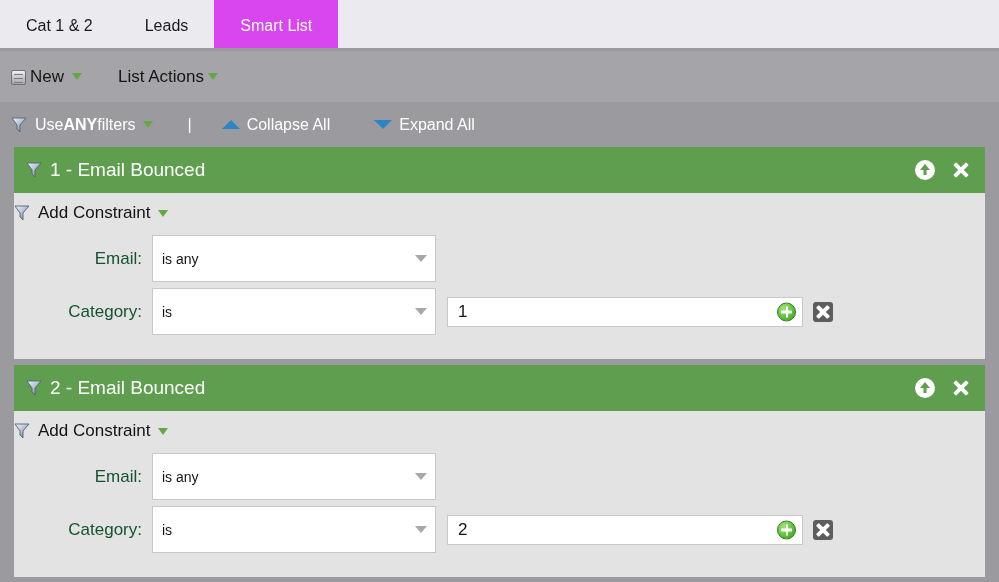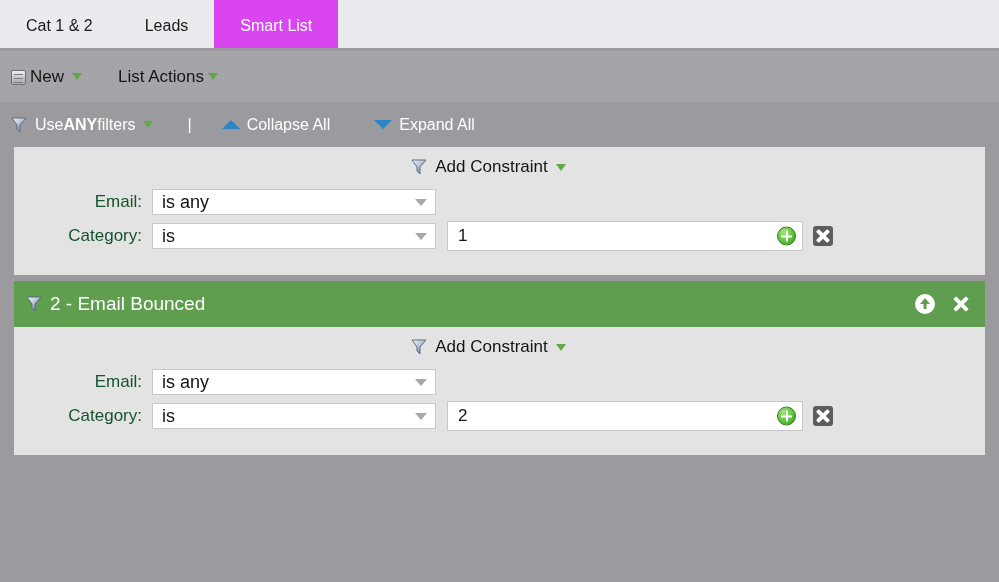--- a/index.html
+++ b/index.html
@@ -227,21 +227,21 @@
   }
   .btn-close::before { transform: rotate(45deg); }
   .btn-close::after  { transform: rotate(-45deg); }
 
   .panel-body {
     background: #e3e3e3;
     padding: 10px 0 18px 0;
   }
   .constraint-row {
     display: flex;
-    justify-content: center;
+    justify-content: flex-start;
     padding-right: 22px;
     margin-bottom: 12px;
   }
   .add-constraint {
     display: flex;
     align-items: center;
     font-size: 17px;
     color: #141414;
     cursor: pointer;
     white-space: nowrap;
@@ -256,28 +256,28 @@
     width: 138px;
     text-align: right;
     padding-right: 10px;
     font-size: 17px;
     color: #14532d;
     box-sizing: border-box;
     flex: 0 0 auto;
   }
   .select {
     width: 284px;
-    height: 26px;
+    height: 47px;
     background: #ffffff;
     border: 1px solid #c8c8c8;
     box-sizing: border-box;
     display: flex;
     align-items: center;
     padding: 0 8px 0 9px;
-    font-size: 18px;
+    font-size: 14px;
     color: #141414;
     cursor: pointer;
     flex: 0 0 auto;
   }
   .select .selval { flex: 1; white-space: nowrap; overflow: hidden; }
   .caret-gray {
     width: 0; height: 0;
     border-left: 6px solid transparent;
     border-right: 6px solid transparent;
     border-top: 7px solid #a8a8a8;
@@ -407,67 +407,28 @@
   <span class="fb-gap"></span>
   <div class="fb-item">
     <span class="tri-down"></span>
     <span>Expand All</span>
   </div>
 </div>
 
 <div class="panels">
 
   <div class="panel">
-    <div class="panel-body">
-      <div class="constraint-row">
-        <div class="add-constraint">
-          <span class="funnel">
-            <svg width="17" height="16" viewBox="0 0 17 16">
-              <path d="M1 1 L15 1 L9 8 L9 15 L6 12 L6 8 Z" fill="url(#fg1)" stroke="#51627d" stroke-width="0.9"></path>
-            </svg>
-          </span>
-          <span>Add Constraint</span>
-          <span class="caret-green"></span>
-        </div>
-      </div>
-
-      <div class="field-row">
-        <div class="field-label">Email:</div>
-        <div class="select">
-          <span class="selval">is any</span>
-          <span class="caret-gray"></span>
-        </div>
-      </div>
-
-      <div class="field-row">
-        <div class="field-label">Category:</div>
-        <div class="select">
-          <span class="selval">is</span>
-          <span class="caret-gray"></span>
-        </div>
-        <div class="value-wrap">
-          <div class="value-input">
-            <span>1</span>
-          </div>
-          <div class="btn-add"></div>
-        </div>
-        <div class="btn-remove"></div>
-      </div>
-    </div>
-  </div>
-
-  <div class="panel">
     <div class="panel-head">
       <div class="panel-title">
         <span class="funnel">
           <svg width="17" height="16" viewBox="0 0 17 16">
             <path d="M1 1 L15 1 L9 8 L9 15 L6 12 L6 8 Z" fill="url(#fg1)" stroke="#51627d" stroke-width="0.9"></path>
           </svg>
         </span>
-        <span>2 - Email Bounced</span>
+        <span>1 - Email Bounced</span>
       </div>
       <div class="head-actions">
         <div class="btn-collapse"></div>
         <div class="btn-close"></div>
       </div>
     </div>
     <div class="panel-body">
       <div class="constraint-row">
         <div class="add-constraint">
           <span class="funnel">
@@ -489,20 +450,73 @@
       </div>
 
       <div class="field-row">
         <div class="field-label">Category:</div>
         <div class="select">
           <span class="selval">is</span>
           <span class="caret-gray"></span>
         </div>
         <div class="value-wrap">
           <div class="value-input">
+            <span>1</span>
+          </div>
+          <div class="btn-add"></div>
+        </div>
+        <div class="btn-remove"></div>
+      </div>
+    </div>
+  </div>
+
+  <div class="panel">
+    <div class="panel-head">
+      <div class="panel-title">
+        <span class="funnel">
+          <svg width="17" height="16" viewBox="0 0 17 16">
+            <path d="M1 1 L15 1 L9 8 L9 15 L6 12 L6 8 Z" fill="url(#fg1)" stroke="#51627d" stroke-width="0.9"></path>
+          </svg>
+        </span>
+        <span>2 - Email Bounced</span>
+      </div>
+      <div class="head-actions">
+        <div class="btn-collapse"></div>
+        <div class="btn-close"></div>
+      </div>
+    </div>
+    <div class="panel-body">
+      <div class="constraint-row">
+        <div class="add-constraint">
+          <span class="funnel">
+            <svg width="17" height="16" viewBox="0 0 17 16">
+              <path d="M1 1 L15 1 L9 8 L9 15 L6 12 L6 8 Z" fill="url(#fg1)" stroke="#51627d" stroke-width="0.9"></path>
+            </svg>
+          </span>
+          <span>Add Constraint</span>
+          <span class="caret-green"></span>
+        </div>
+      </div>
+
+      <div class="field-row">
+        <div class="field-label">Email:</div>
+        <div class="select">
+          <span class="selval">is any</span>
+          <span class="caret-gray"></span>
+        </div>
+      </div>
+
+      <div class="field-row">
+        <div class="field-label">Category:</div>
+        <div class="select">
+          <span class="selval">is</span>
+          <span class="caret-gray"></span>
+        </div>
+        <div class="value-wrap">
+          <div class="value-input">
             <span>2</span>
           </div>
           <div class="btn-add"></div>
         </div>
         <div class="btn-remove"></div>
       </div>
     </div>
   </div>
 
 </div>

